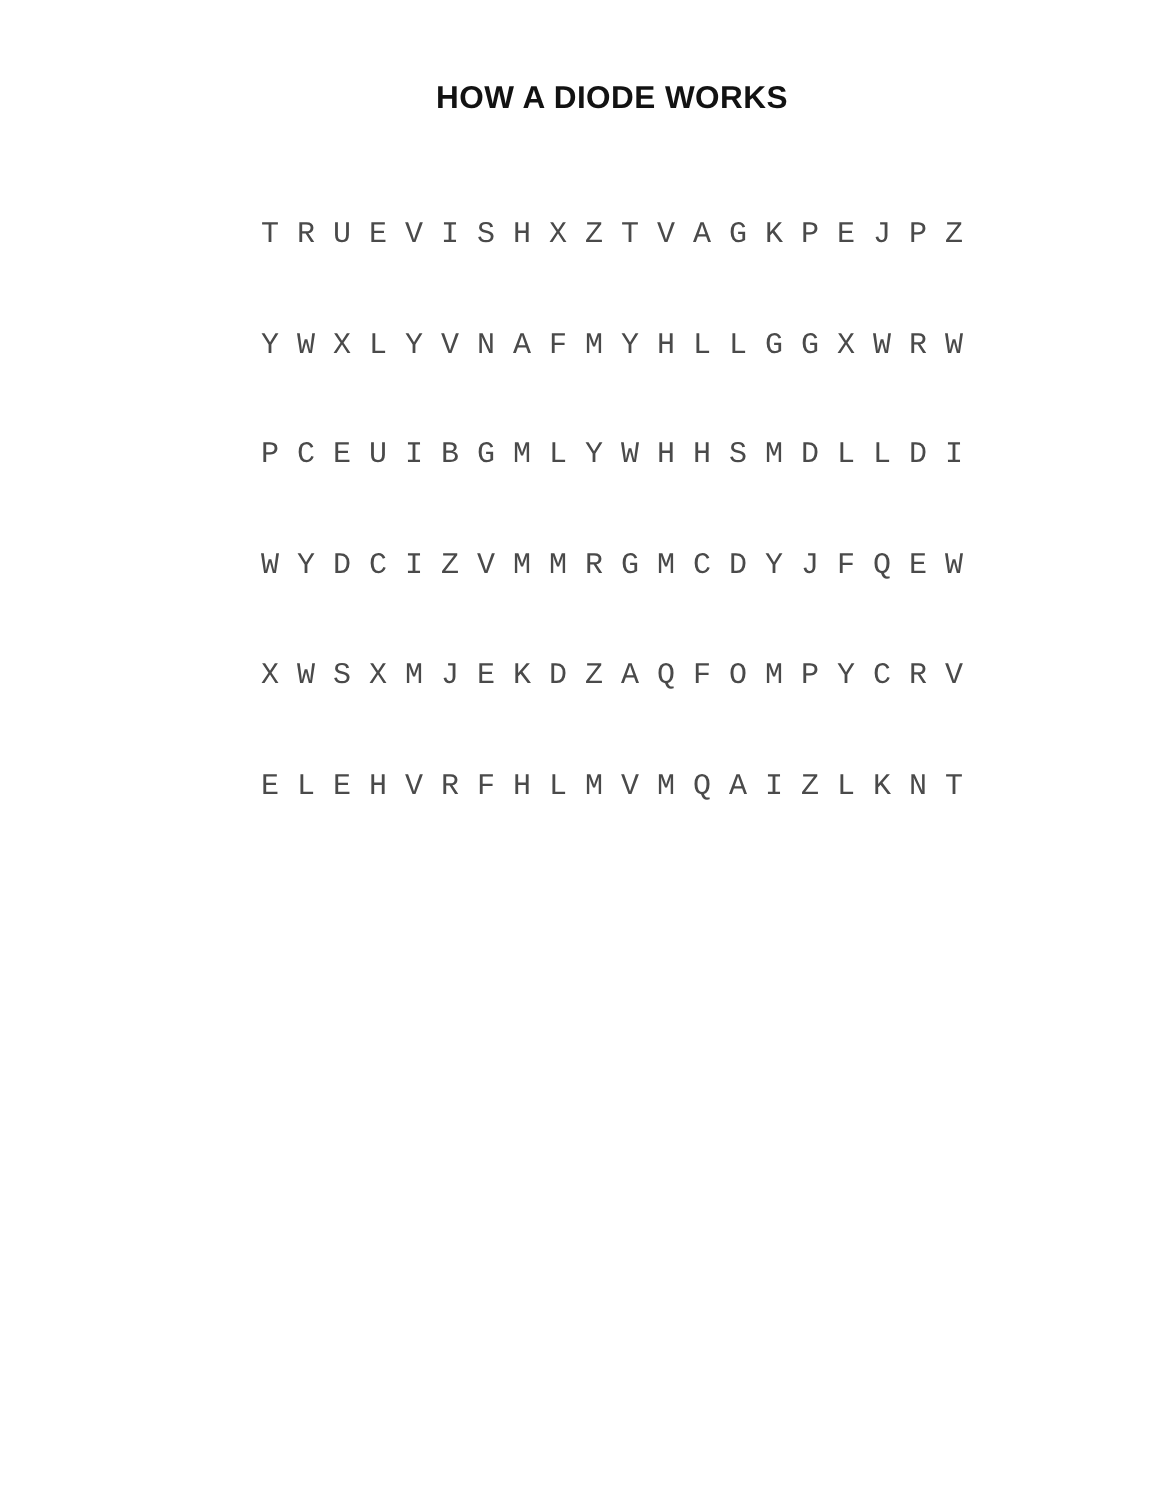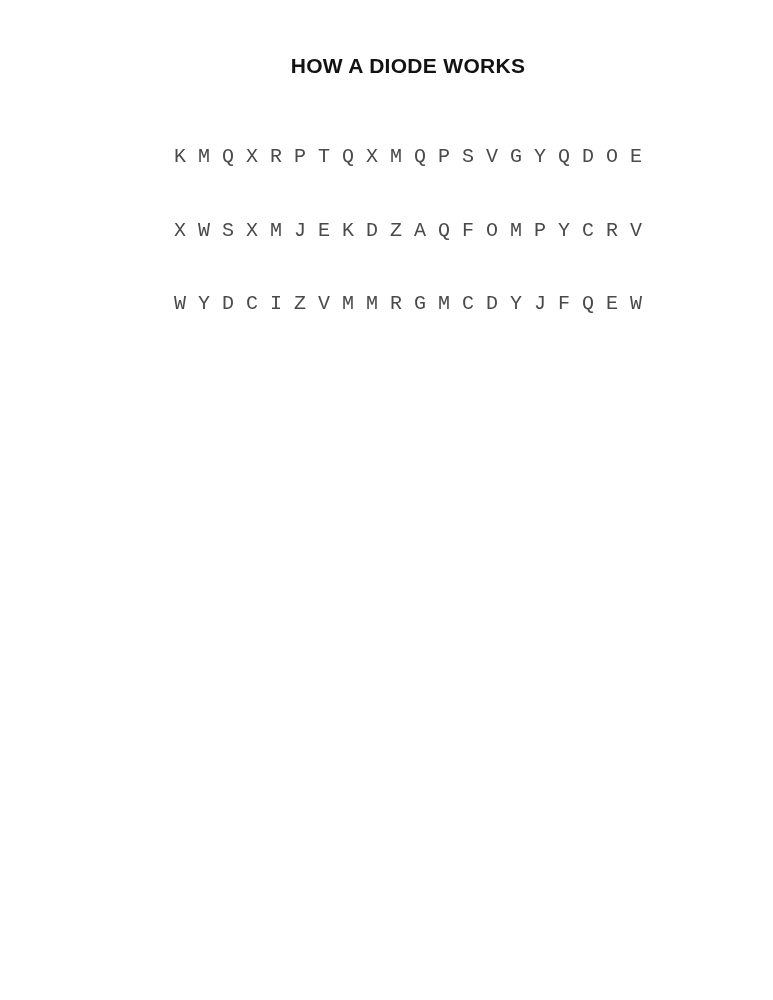--- a/index.html
+++ b/index.html
@@ -32,23 +32,26 @@
   }
 </style>
 </head>
 <body>
 
 <div class="page">
 
   <h1 class="title">HOW A DIODE WORKS</h1>
 
   <div class="grid">
-    <div class="grid-row">K M Q X R P T Q X M Q P S V G Y Q D O E</div>
+    <div class="grid-row">T R U E V I S H X Z T V A G K P E J P Z</div>
+    <div class="grid-row">Y W X L Y V N A F M Y H L L G G X W R W</div>
+    <div class="grid-row">P C E U I B G M L Y W H H S M D L L D I</div>
+    <div class="grid-row">W Y D C I Z V M M R G M C D Y J F Q E W</div>
     <div class="grid-row">X W S X M J E K D Z A Q F O M P Y C R V</div>
-    <div class="grid-row">W Y D C I Z V M M R G M C D Y J F Q E W</div>
+    <div class="grid-row">E L E H V R F H L M V M Q A I Z L K N T</div>
     
     
     
     
     
     
     
     
   </div>
 

